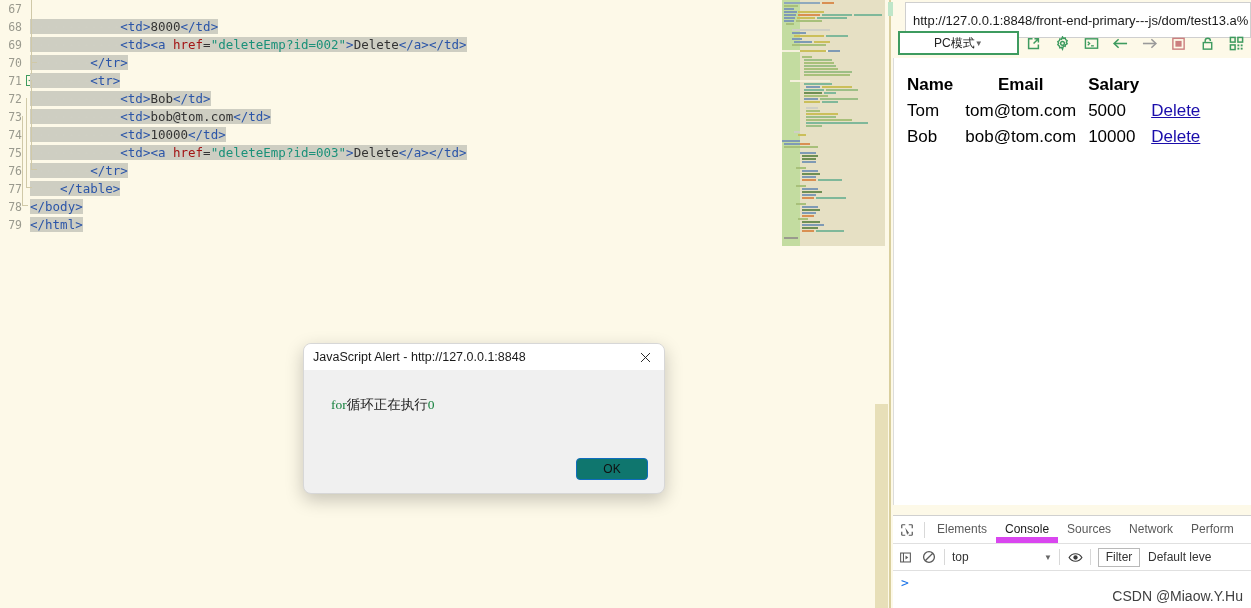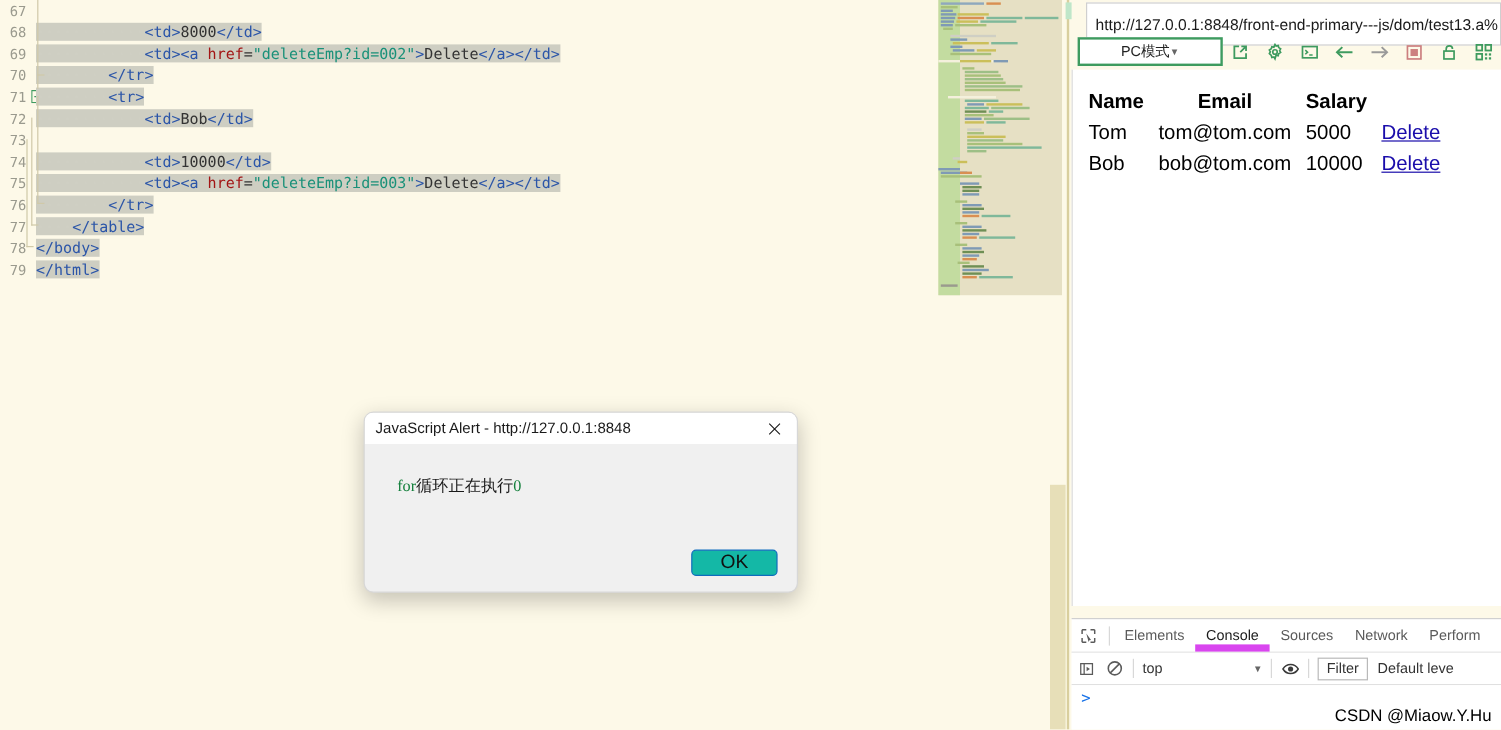--- a/index.html
+++ b/index.html
@@ -160,21 +160,21 @@
     position: relative; height: 38px; background: #fff;
   }
   #dt-prompt {
     position: absolute; left: 8px; top: 4px;
     color: #1a73e8; font-size: 13px; font-family: "DejaVu Sans Mono", monospace;
   }
 
   
   #watermark {
     position: absolute; right: 8px; bottom: 4px;
-    font-size: 14px; color: #000000;
+    font-size: 14px; color: #404040;
     font-family: "Liberation Sans", sans-serif;
   }
 
   
   #js-alert {
     position: absolute; left: 303px; top: 343px; width: 362px; height: 151px;
     background: #f0f0f0;
     border: 1px solid #d7d7d7;
     border-radius: 8px;
     box-shadow: 0 6px 18px rgba(0,0,0,0.22);
@@ -191,41 +191,41 @@
     color: #1a1a1a;
   }
   #js-alert-msg {
     position: absolute; left: 27px; top: 52px;
     font-size: 13.5px; color: #1a1a1a;
   }
   #js-alert-msg .mono { font-family: Liberation Serif, serif; color: #15803d; }
   #js-alert-ok {
     position: absolute; right: 16px; bottom: 13px;
     width: 72px; height: 22px;
-    background: #14b8a6; border: 1px solid #0f6cbd; border-radius: 4px;
-    font-size: 16px; color: #111;
+    background: #0f766e; border: 1px solid #0f6cbd; border-radius: 4px;
+    font-size: 12px; color: #111;
     display: flex; align-items: center; justify-content: center;
   }
 </style>
 </head>
 <body>
 
 <div id="editor-pane">
 
   <div class="code-area" id="code-area">
       <div class="code-line"><span class="ln">67</span></div>
       <div class="code-line"><span class="ln">68</span><span class="codetext"><span class="sel"><span class="dots">············</span><span class="tag">&lt;td&gt;</span><span class="txt">8000</span><span class="tag">&lt;/td&gt;</span></span></span></div>
       <div class="code-line"><span class="ln">69</span><span class="codetext"><span class="sel"><span class="dots">············</span><span class="tag">&lt;td&gt;&lt;a </span><span class="attr">href</span><span class="txt">=</span><span class="val">"deleteEmp?id=002"</span><span class="tag">&gt;</span><span class="txt">Delete</span><span class="tag">&lt;/a&gt;&lt;/td&gt;</span></span></span></div>
       <div class="code-line"><span class="ln">70</span><span class="codetext"><span class="sel"><span class="dots">········</span><span class="tag">&lt;/tr&gt;</span></span></span></div>
       <div class="code-line"><span class="ln">71</span><span class="fold"><svg width="11" height="11" viewBox="0 0 11 11">
             <rect x="0.5" y="0.5" width="10" height="10" fill="#fdf9e8" stroke="#3e9b5f"></rect>
             <path d="M2.6 5.5h5.8" stroke="#3e9b5f" stroke-width="1.2"></path>
           </svg></span><span class="codetext"><span class="sel"><span class="dots">········</span><span class="tag">&lt;tr&gt;</span></span></span></div>
       <div class="code-line"><span class="ln">72</span><span class="codetext"><span class="sel"><span class="dots">············</span><span class="tag">&lt;td&gt;</span><span class="txt">Bob</span><span class="tag">&lt;/td&gt;</span></span></span></div>
-      <div class="code-line"><span class="ln">73</span></div>
+      <div class="code-line"><span class="ln">73</span><span class="codetext"><span class="sel"><span class="dots">············</span><span class="tag">&lt;td&gt;</span><span class="txt">bob@tom.com</span><span class="tag">&lt;/td&gt;</span></span></span></div>
       <div class="code-line"><span class="ln">74</span><span class="codetext"><span class="sel"><span class="dots">············</span><span class="tag">&lt;td&gt;</span><span class="txt">10000</span><span class="tag">&lt;/td&gt;</span></span></span></div>
       <div class="code-line"><span class="ln">75</span><span class="codetext"><span class="sel"><span class="dots">············</span><span class="tag">&lt;td&gt;&lt;a </span><span class="attr">href</span><span class="txt">=</span><span class="val">"deleteEmp?id=003"</span><span class="tag">&gt;</span><span class="txt">Delete</span><span class="tag">&lt;/a&gt;&lt;/td&gt;</span></span></span></div>
       <div class="code-line"><span class="ln">76</span><span class="codetext"><span class="sel"><span class="dots">········</span><span class="tag">&lt;/tr&gt;</span></span></span></div>
       <div class="code-line"><span class="ln">77</span><span class="codetext"><span class="sel"><span class="dots">····</span><span class="tag">&lt;/table&gt;</span></span></span></div>
       <div class="code-line"><span class="ln">78</span><span class="codetext"><span class="sel"><span class="tag">&lt;/body&gt;</span></span></span></div>
       <div class="code-line"><span class="ln">79</span><span class="codetext"><span class="sel"><span class="tag">&lt;/html&gt;</span></span></span></div>
     </div>
 
   <div class="guideline" style="left:31px; top:0px; height:74px;"></div>
   <div class="guidetick" style="left:31px; top:62px; width:6px;"></div>

